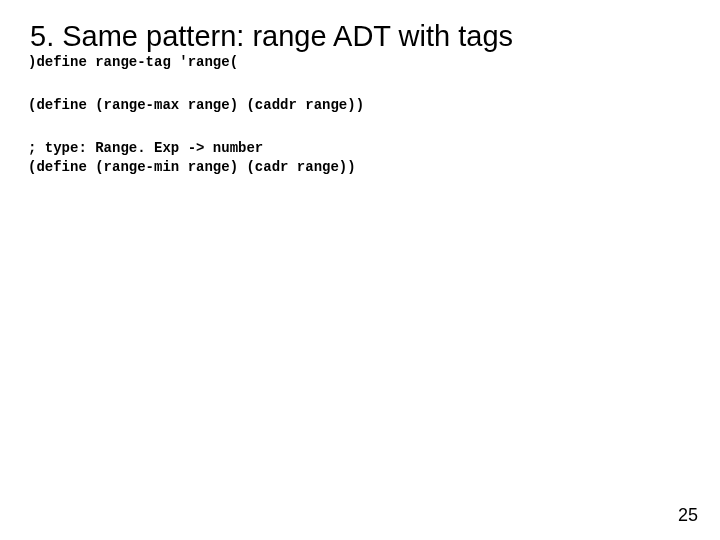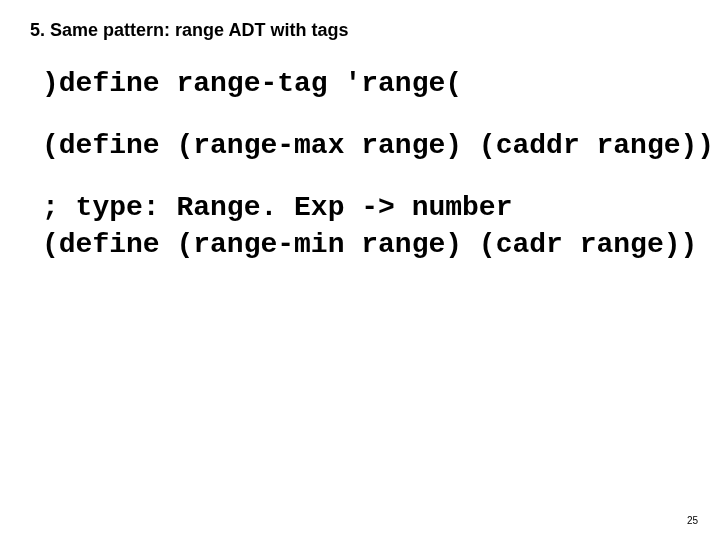--- a/index.html
+++ b/index.html
@@ -9,40 +9,38 @@
       background: #ffffff;
       position: relative;
     }
     .slide {
       width: 720px;
       height: 540px;
       padding: 20px 28px 0 28px;
       position: relative;
     }
     .title {
-      font-size: 18px;
-      font-weight: bold;
-      margin-bottom: 24px;
+      font-size: 29px;
+      font-weight: normal;
       margin-left: 2px;
     }
     .code-block {
       font-family: "Courier New", Courier, monospace;
-      font-size: 28px;
+      font-size: 14px;
       font-weight: bold;
       line-height: 1.35;
       white-space: pre;
       margin-bottom: 24px;
-      margin-left: 14px;
     }
     .code-block.tight { margin-bottom: 18px; }
     .page-number {
       position: absolute;
       bottom: 14px;
       right: 22px;
-      font-size: 10px;
+      font-size: 18px;
       font-family: Arial, Helvetica, sans-serif;
     }
   </style>
 </head>
 <body>
 
 <div class="slide">
   <h1 class="title">5. Same pattern: range ADT with tags</h1>
 
   <div class="code-block">)define range-tag 'range(</div>

